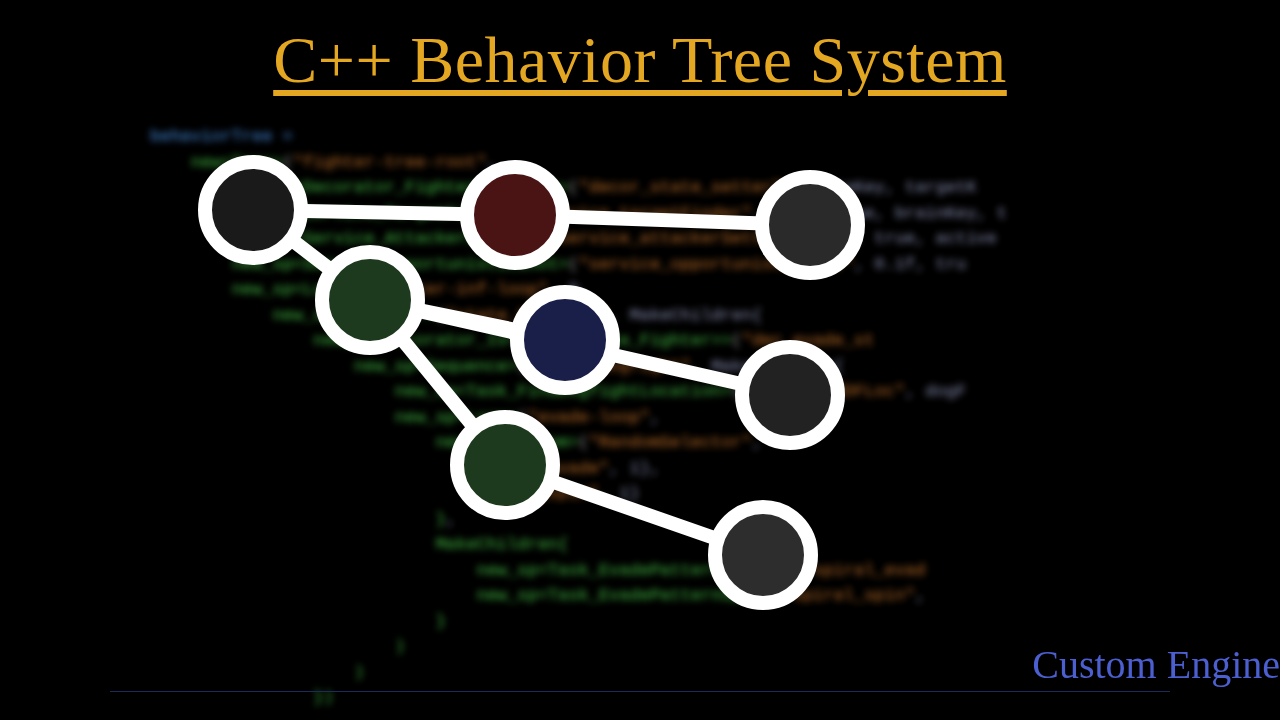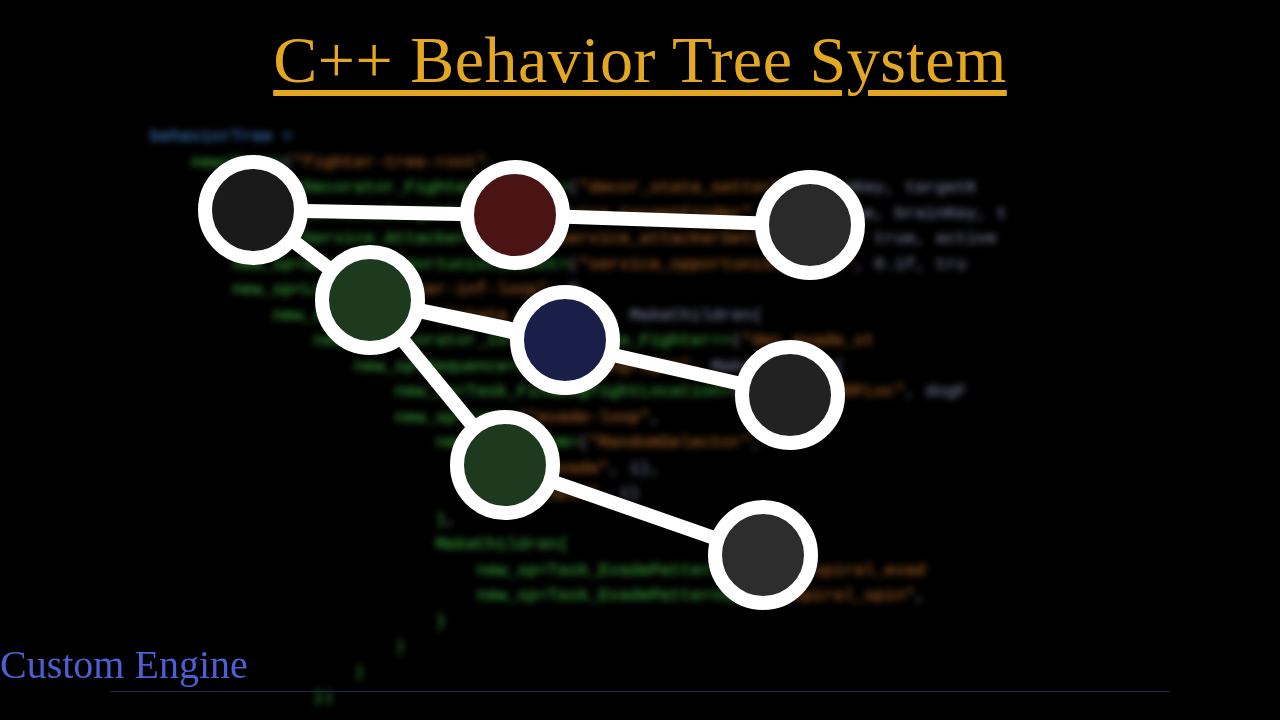--- a/index.html
+++ b/index.html
@@ -27,21 +27,21 @@
     text-decoration: underline;
     text-underline-offset: 8px;
     font-weight: 400;
     letter-spacing: 0.5px;
   }
   .subtitle {
     position: absolute;
     bottom: 28px;
     left: 0;
     right: 0;
-    text-align: left;
+    text-align: right;
     font-size: 40px;
     color: #4b5fd0;
     font-weight: 400;
   }
   .subtitle-line {
     position: absolute;
     left: 110px;
     right: 110px;
     bottom: 24px;
     height: 1px;

